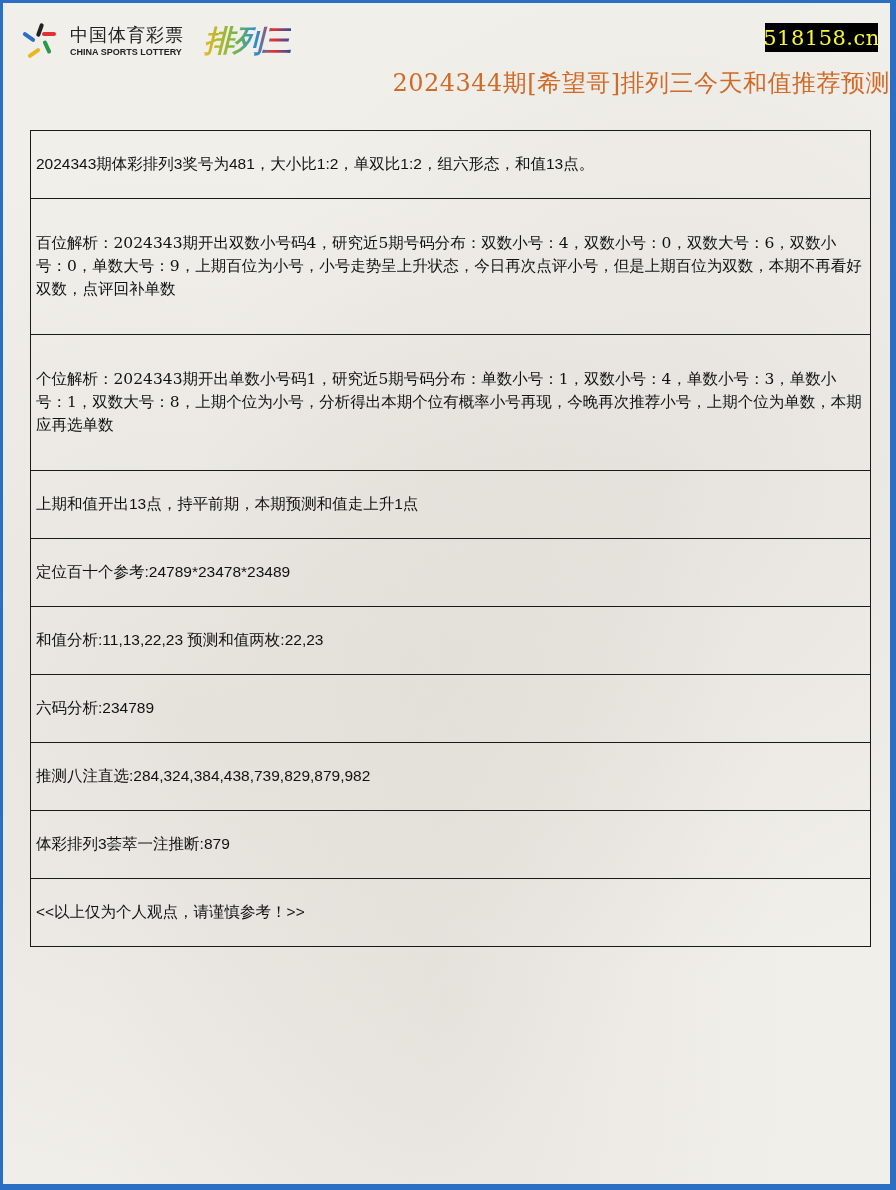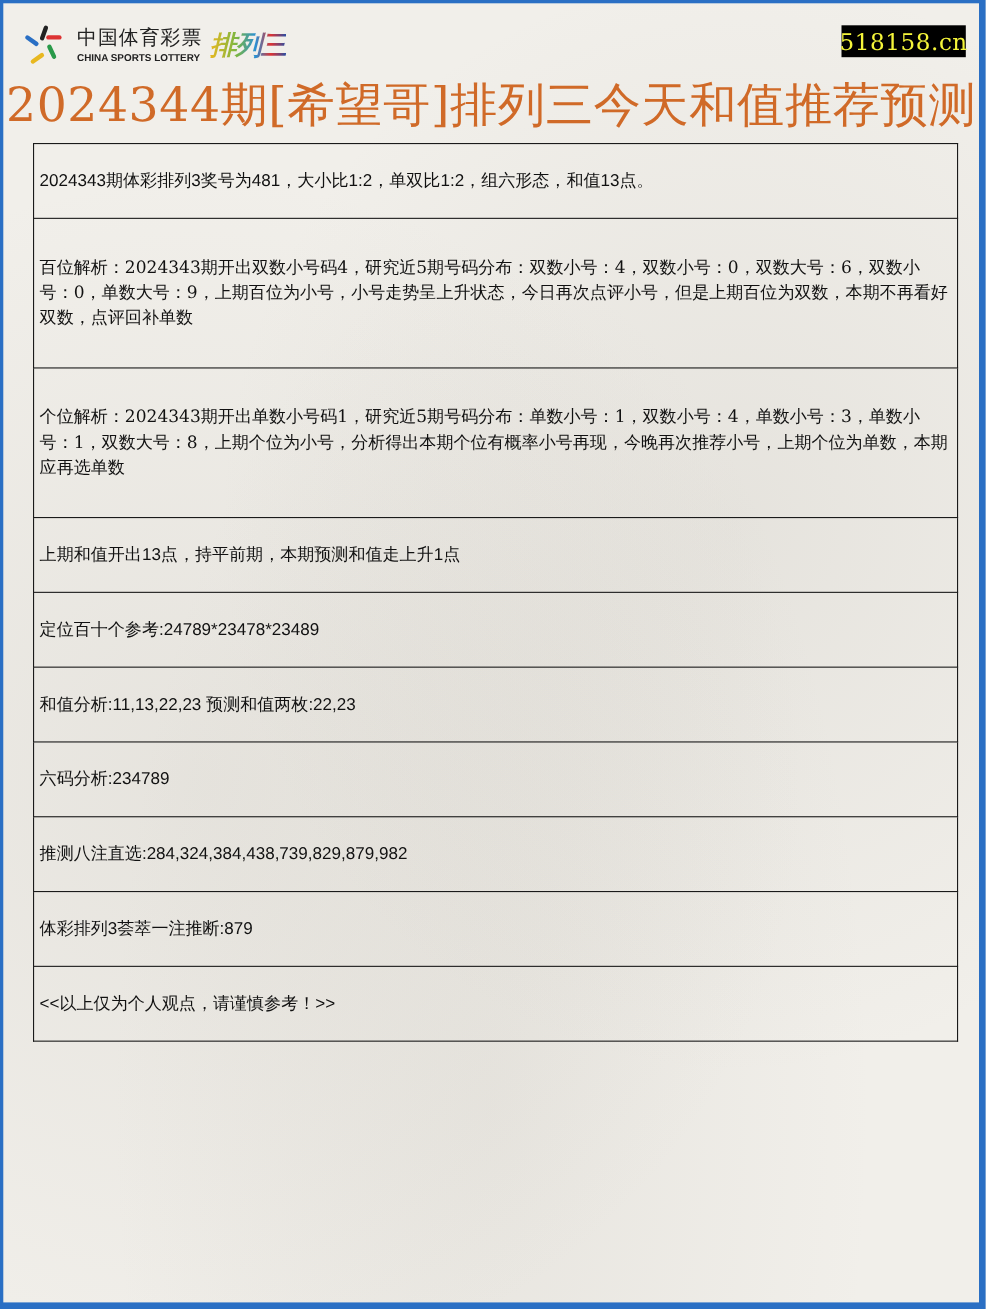--- a/index.html
+++ b/index.html
@@ -25,34 +25,34 @@
     .logo-mark span { position: absolute; display: block; border-radius: 2px; }
     .lm1 { width: 4px; height: 14px; background:#222; left: 17px; top: 2px; transform: rotate(20deg); }
     .lm2 { width: 14px; height: 4px; background:#d33; left: 21px; top: 11px; }
     .lm3 { width: 14px; height: 4px; background:#2a6fc4; left: 1px; top: 14px; transform: rotate(35deg); }
     .lm4 { width: 4px; height: 14px; background:#2a9a4a; left: 24px; top: 19px; transform: rotate(-25deg); }
     .lm5 { width: 14px; height: 4px; background:#e8b820; left: 6px; top: 30px; transform: rotate(-35deg); }
     .logo-text { margin-left: 13px; display: flex; flex-direction: column; line-height: 1; }
     .logo-cn { font-family: "DejaVu Sans", sans-serif; font-size: 18px; color: #222; letter-spacing: 1px; }
     .logo-en { font-family: "Liberation Sans", sans-serif; font-weight: bold; font-size: 9px; color: #222; margin-top: 4px; }
     .logo-pls {
-      margin-left: 7px; font-family: "DejaVu Sans", sans-serif; font-weight: bold; font-style: italic;
-      font-size: 24px; letter-spacing: -1px;
+      margin-left: 20px; font-family: "DejaVu Sans", sans-serif; font-weight: bold; font-style: italic;
+      font-size: 30px; letter-spacing: -1px;
       background: linear-gradient(90deg, #e8b820 0%, #7ab640 35%, #2a8fd4 60%, #d33 80%, #2a4fa4 100%);
       -webkit-background-clip: text; background-clip: text; color: transparent;
     }
     .badge {
       position: absolute; left: 762px; top: 20px; width: 113px; height: 29px;
       background: #000; color: #f5f53a;
       font-family: "DejaVu Serif", serif; font-size: 21px;
       display: flex; align-items: center; justify-content: center; letter-spacing: 0.5px;
     }
     .title {
-      position: absolute; left: 0; top: 64px; width: 887px; text-align: center;
-      font-family: "DejaVu Serif", serif; font-size: 43px; color: #d06a28;
+      position: absolute; left: 0; top: 64px; width: 887px; text-align: right;
+      font-family: "DejaVu Serif", serif; font-size: 24px; color: #d06a28;
       letter-spacing: 0.5px; white-space: nowrap;
     }
     table.info {
       position: absolute; left: 27px; top: 127px; width: 841px;
       border-collapse: collapse; table-layout: fixed;
     }
     table.info td {
       border: 1px solid #1a1a1a; color: #111;
       font-size: 15.5px; padding: 0 5px;
     }

